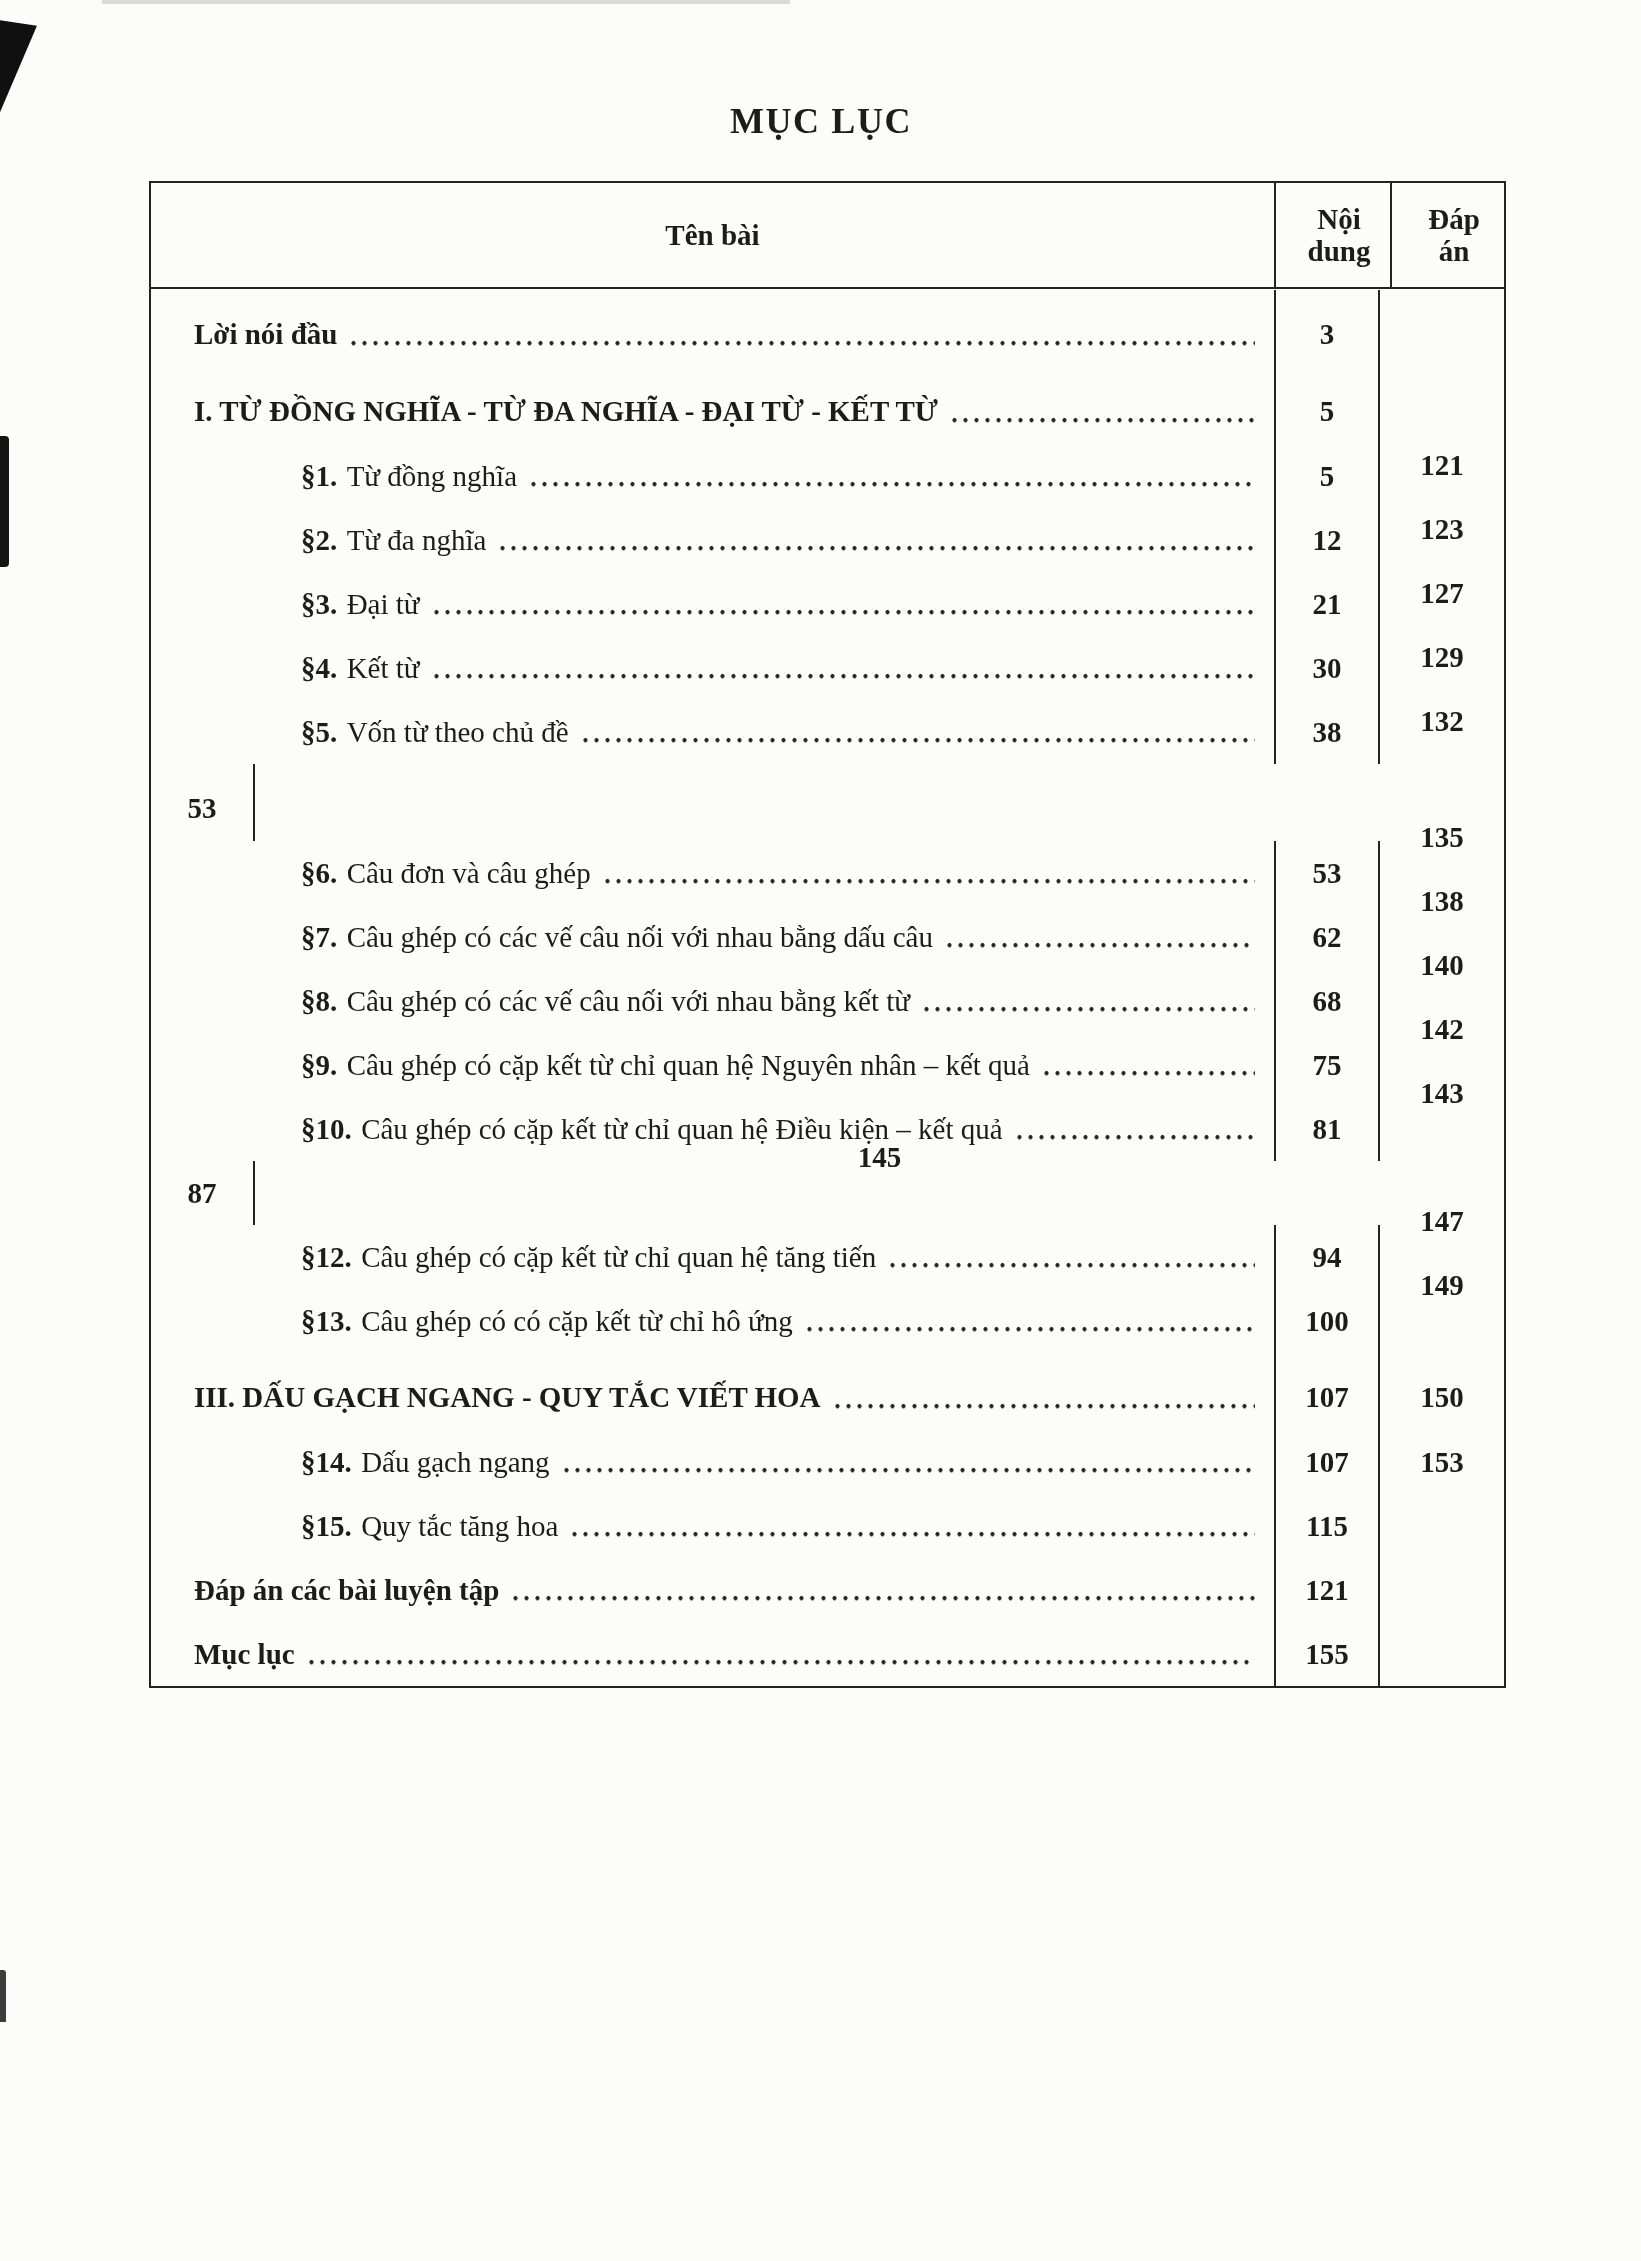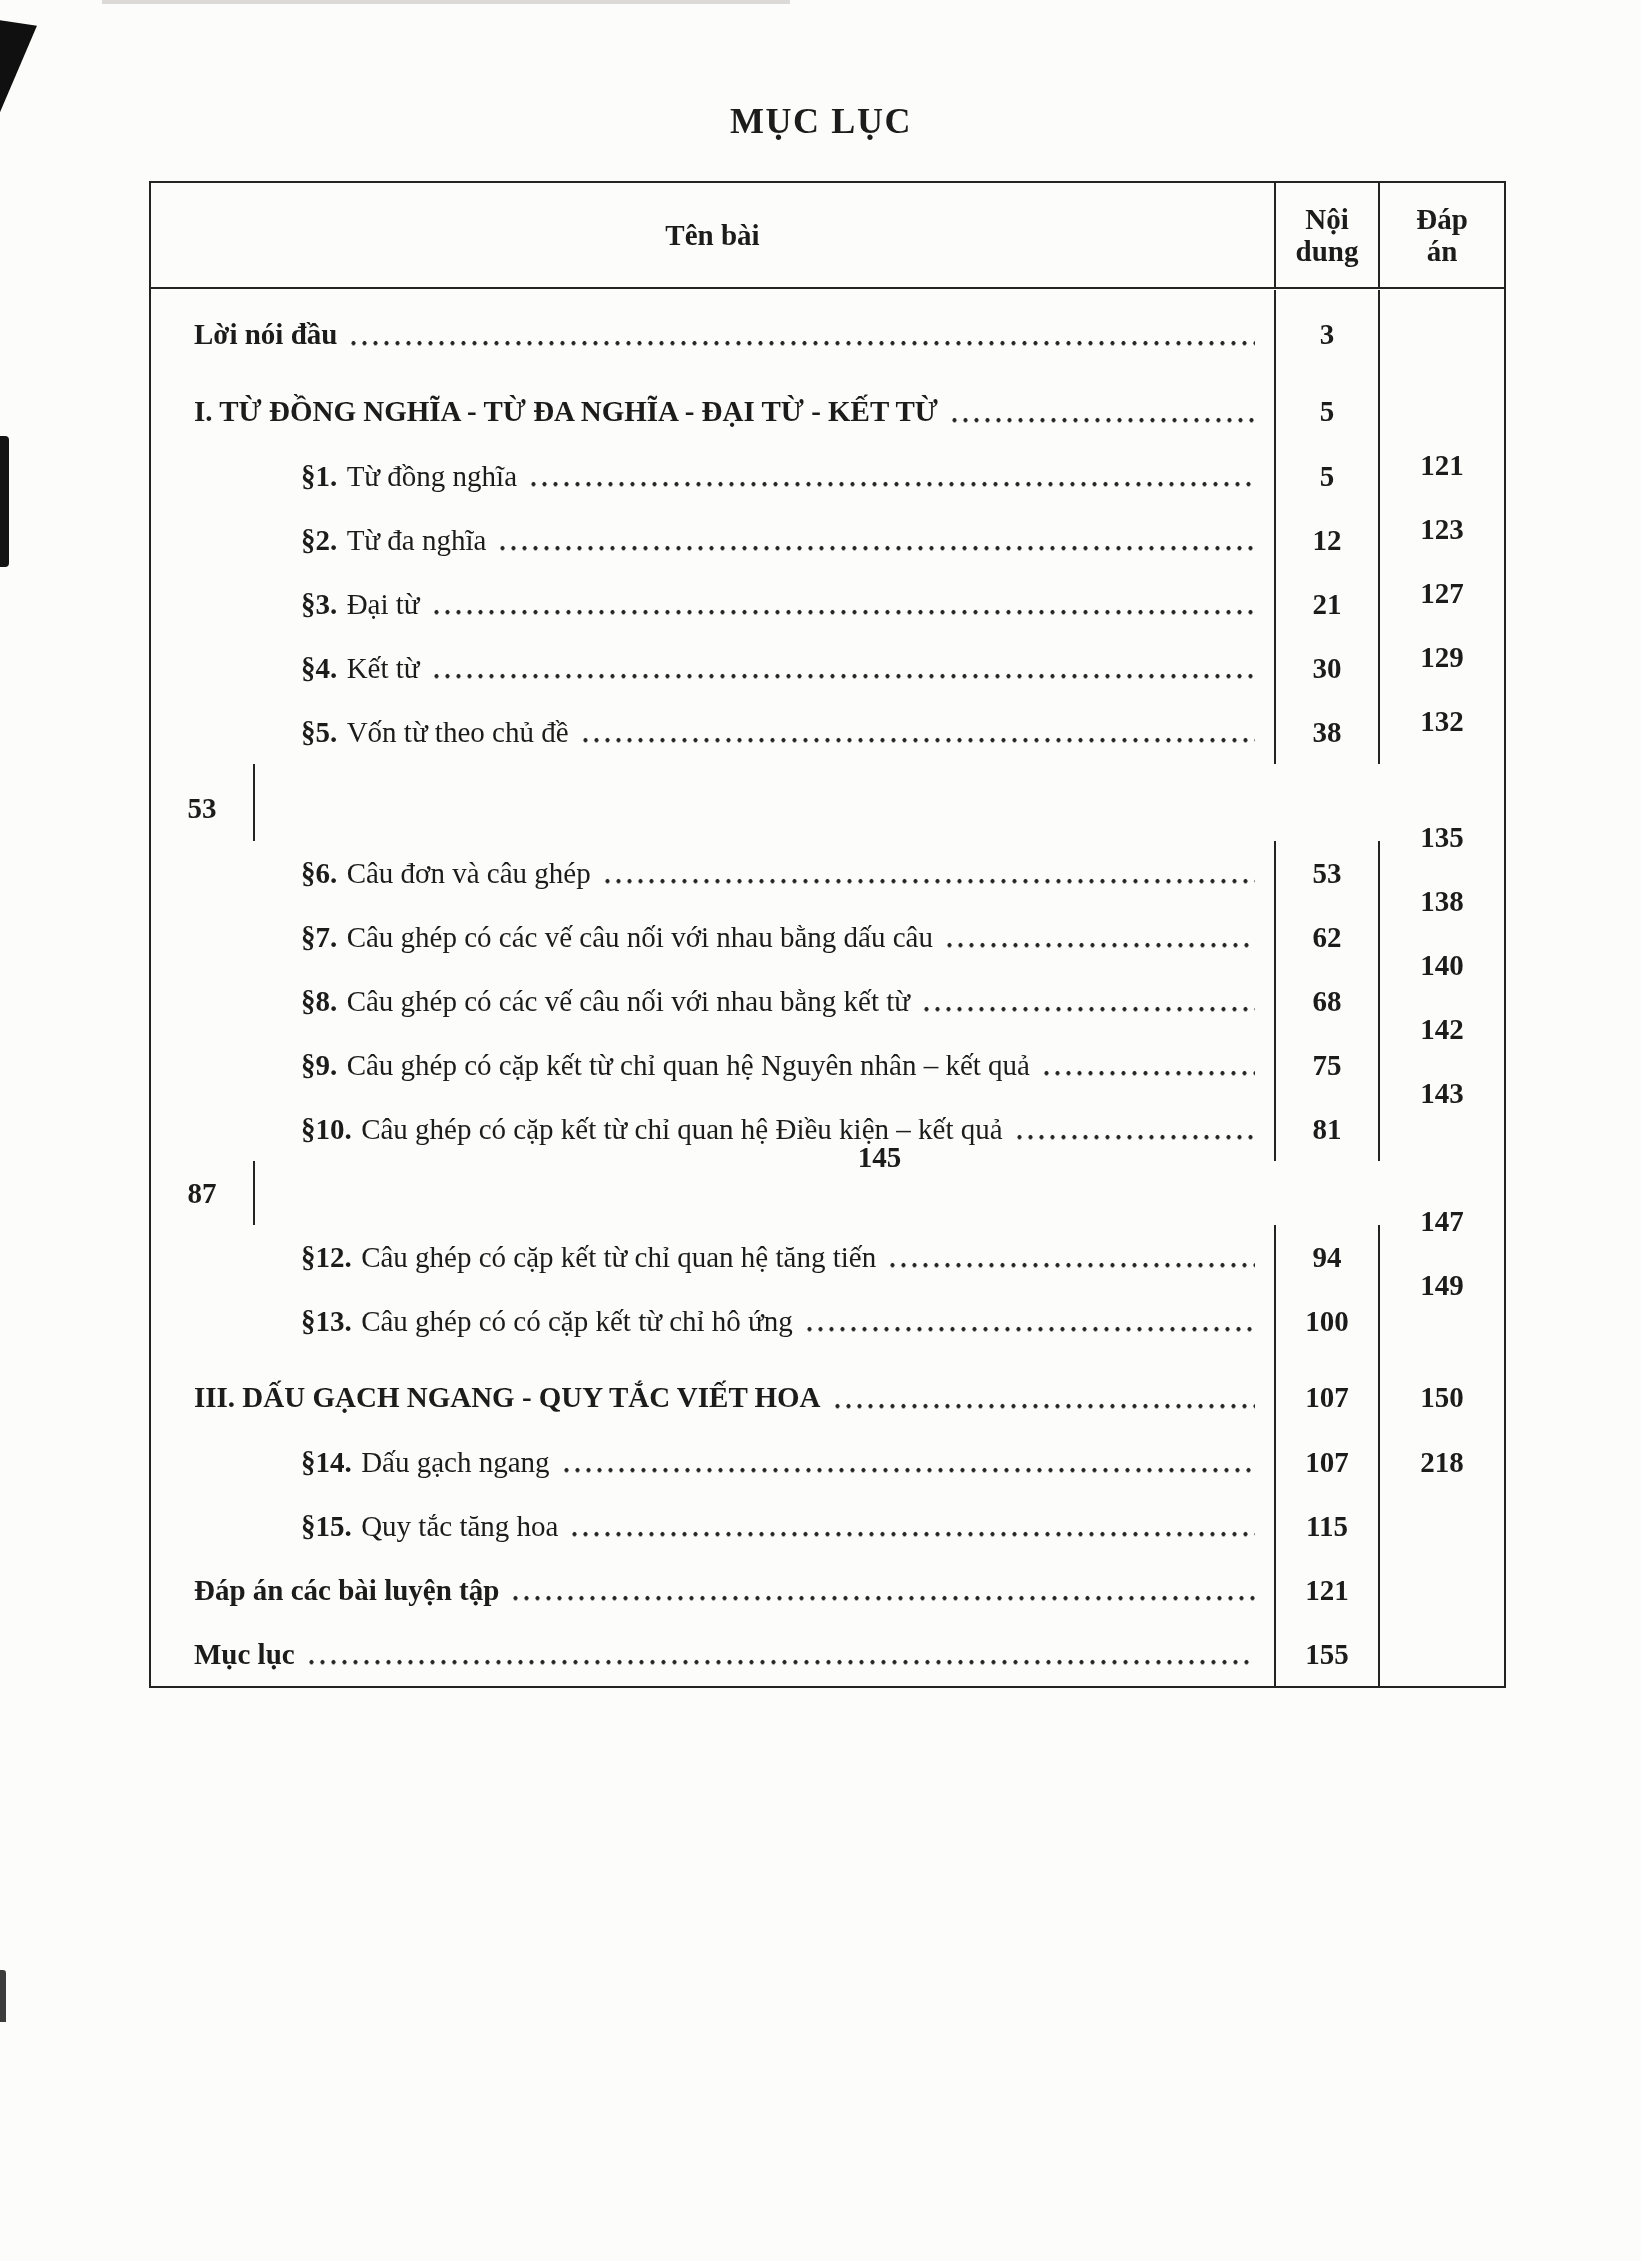--- a/index.html
+++ b/index.html
@@ -32,20 +32,21 @@
   
   .toc-table {
     position:absolute; left:149px; top:181px;
     width:1357px; height:1507px;
     border:2.3px solid #232323; box-sizing:border-box;
     display:flex; flex-direction:column;
   }
   .thead {
     display:flex; flex:0 0 auto; height:104px;
     border-bottom:2.3px solid #232323;
+    gap:12px;
   }
   .cell { box-sizing:border-box; display:flex; align-items:center; height:100%; }
   .c1 { flex:0 0 1125px; border-right:2.3px solid #232323; }
   .c2 { flex:0 0 104px; border-right:2.3px solid #232323; justify-content:center; }
   .c3 { flex:1 1 auto; justify-content:center; }
   .thead .cell {
     justify-content:center; font-weight:bold; font-size:29px;
     text-align:center; line-height:1.12; white-space:pre-line;
   }
 
@@ -303,21 +304,21 @@
         <div class="row item">
           <div class="cell c1">
             <span class="prefix">§14.</span>
             <span class="label">Dấu gạch ngang</span>
             <span class="leader"></span>
           </div>
           <div class="cell c2">
             <span class="num">107</span>
           </div>
           <div class="cell c3">
-            <span class="num">218</span>
+            <span class="num">153</span>
           </div>
         </div>
         <div class="row item">
           <div class="cell c1">
             <span class="prefix">§15.</span>
             <span class="label">Quy tắc tăng hoa</span>
             <span class="leader"></span>
           </div>
           <div class="cell c2">
             <span class="num">115</span>

